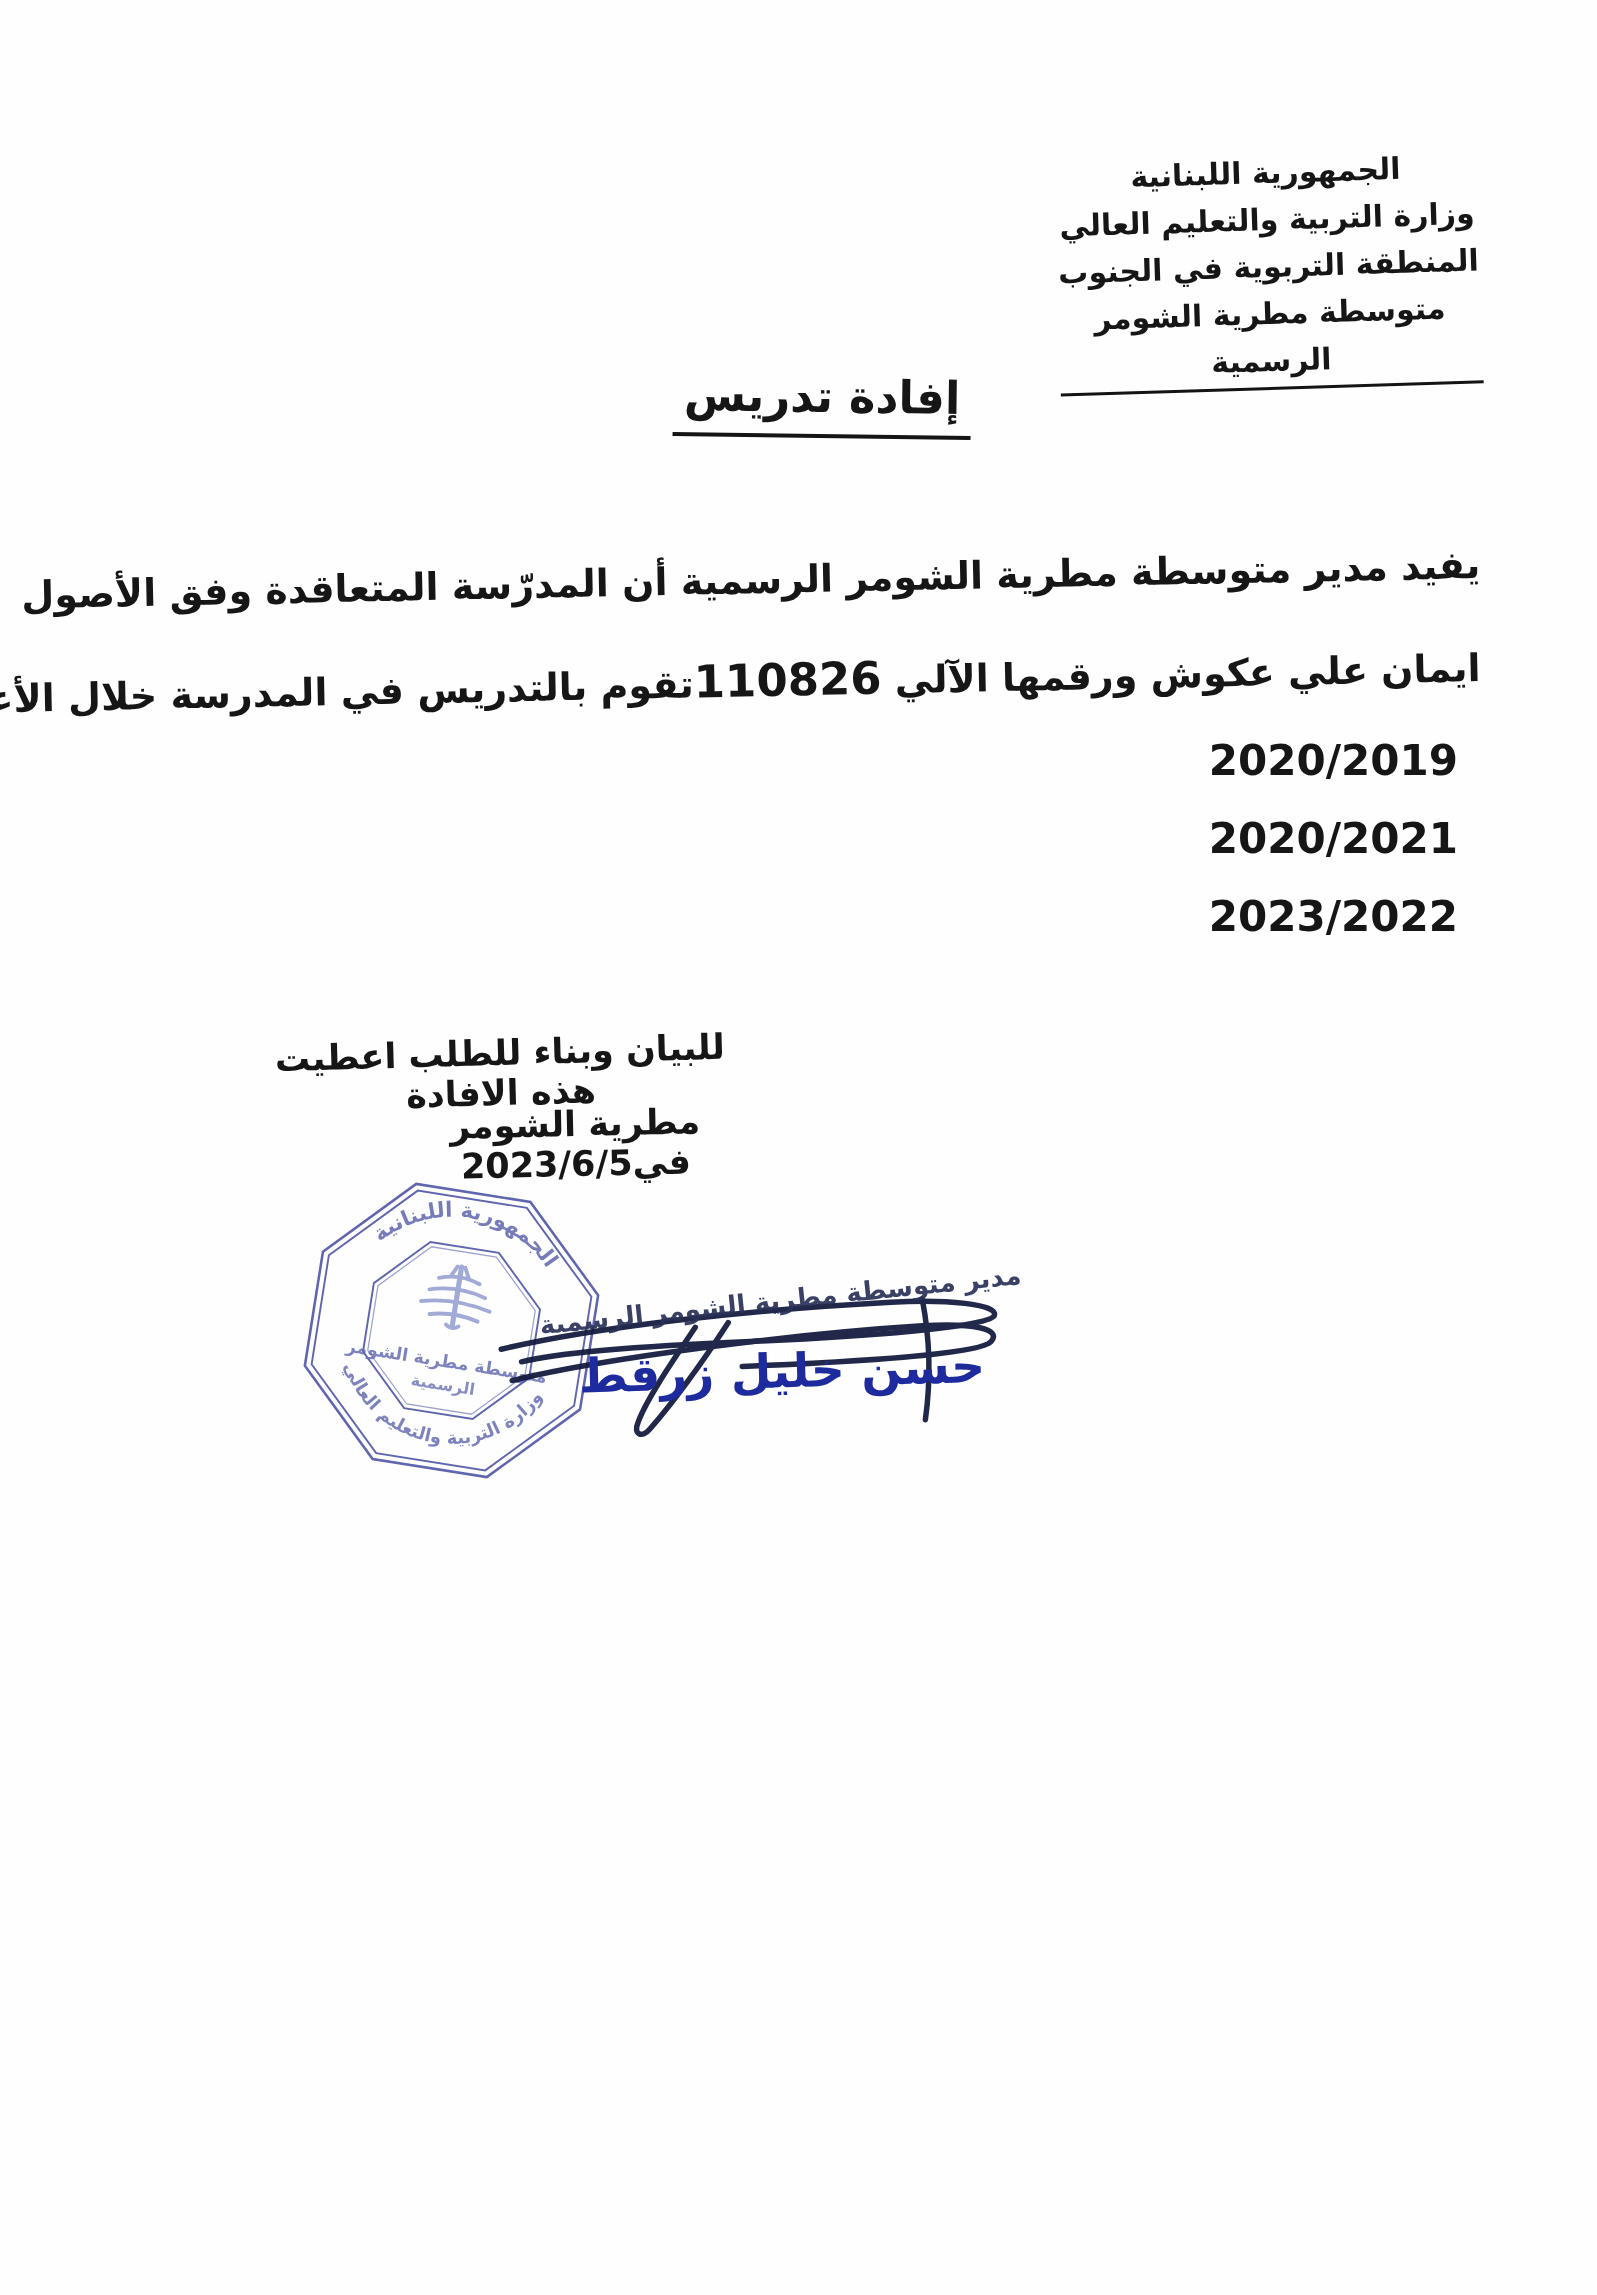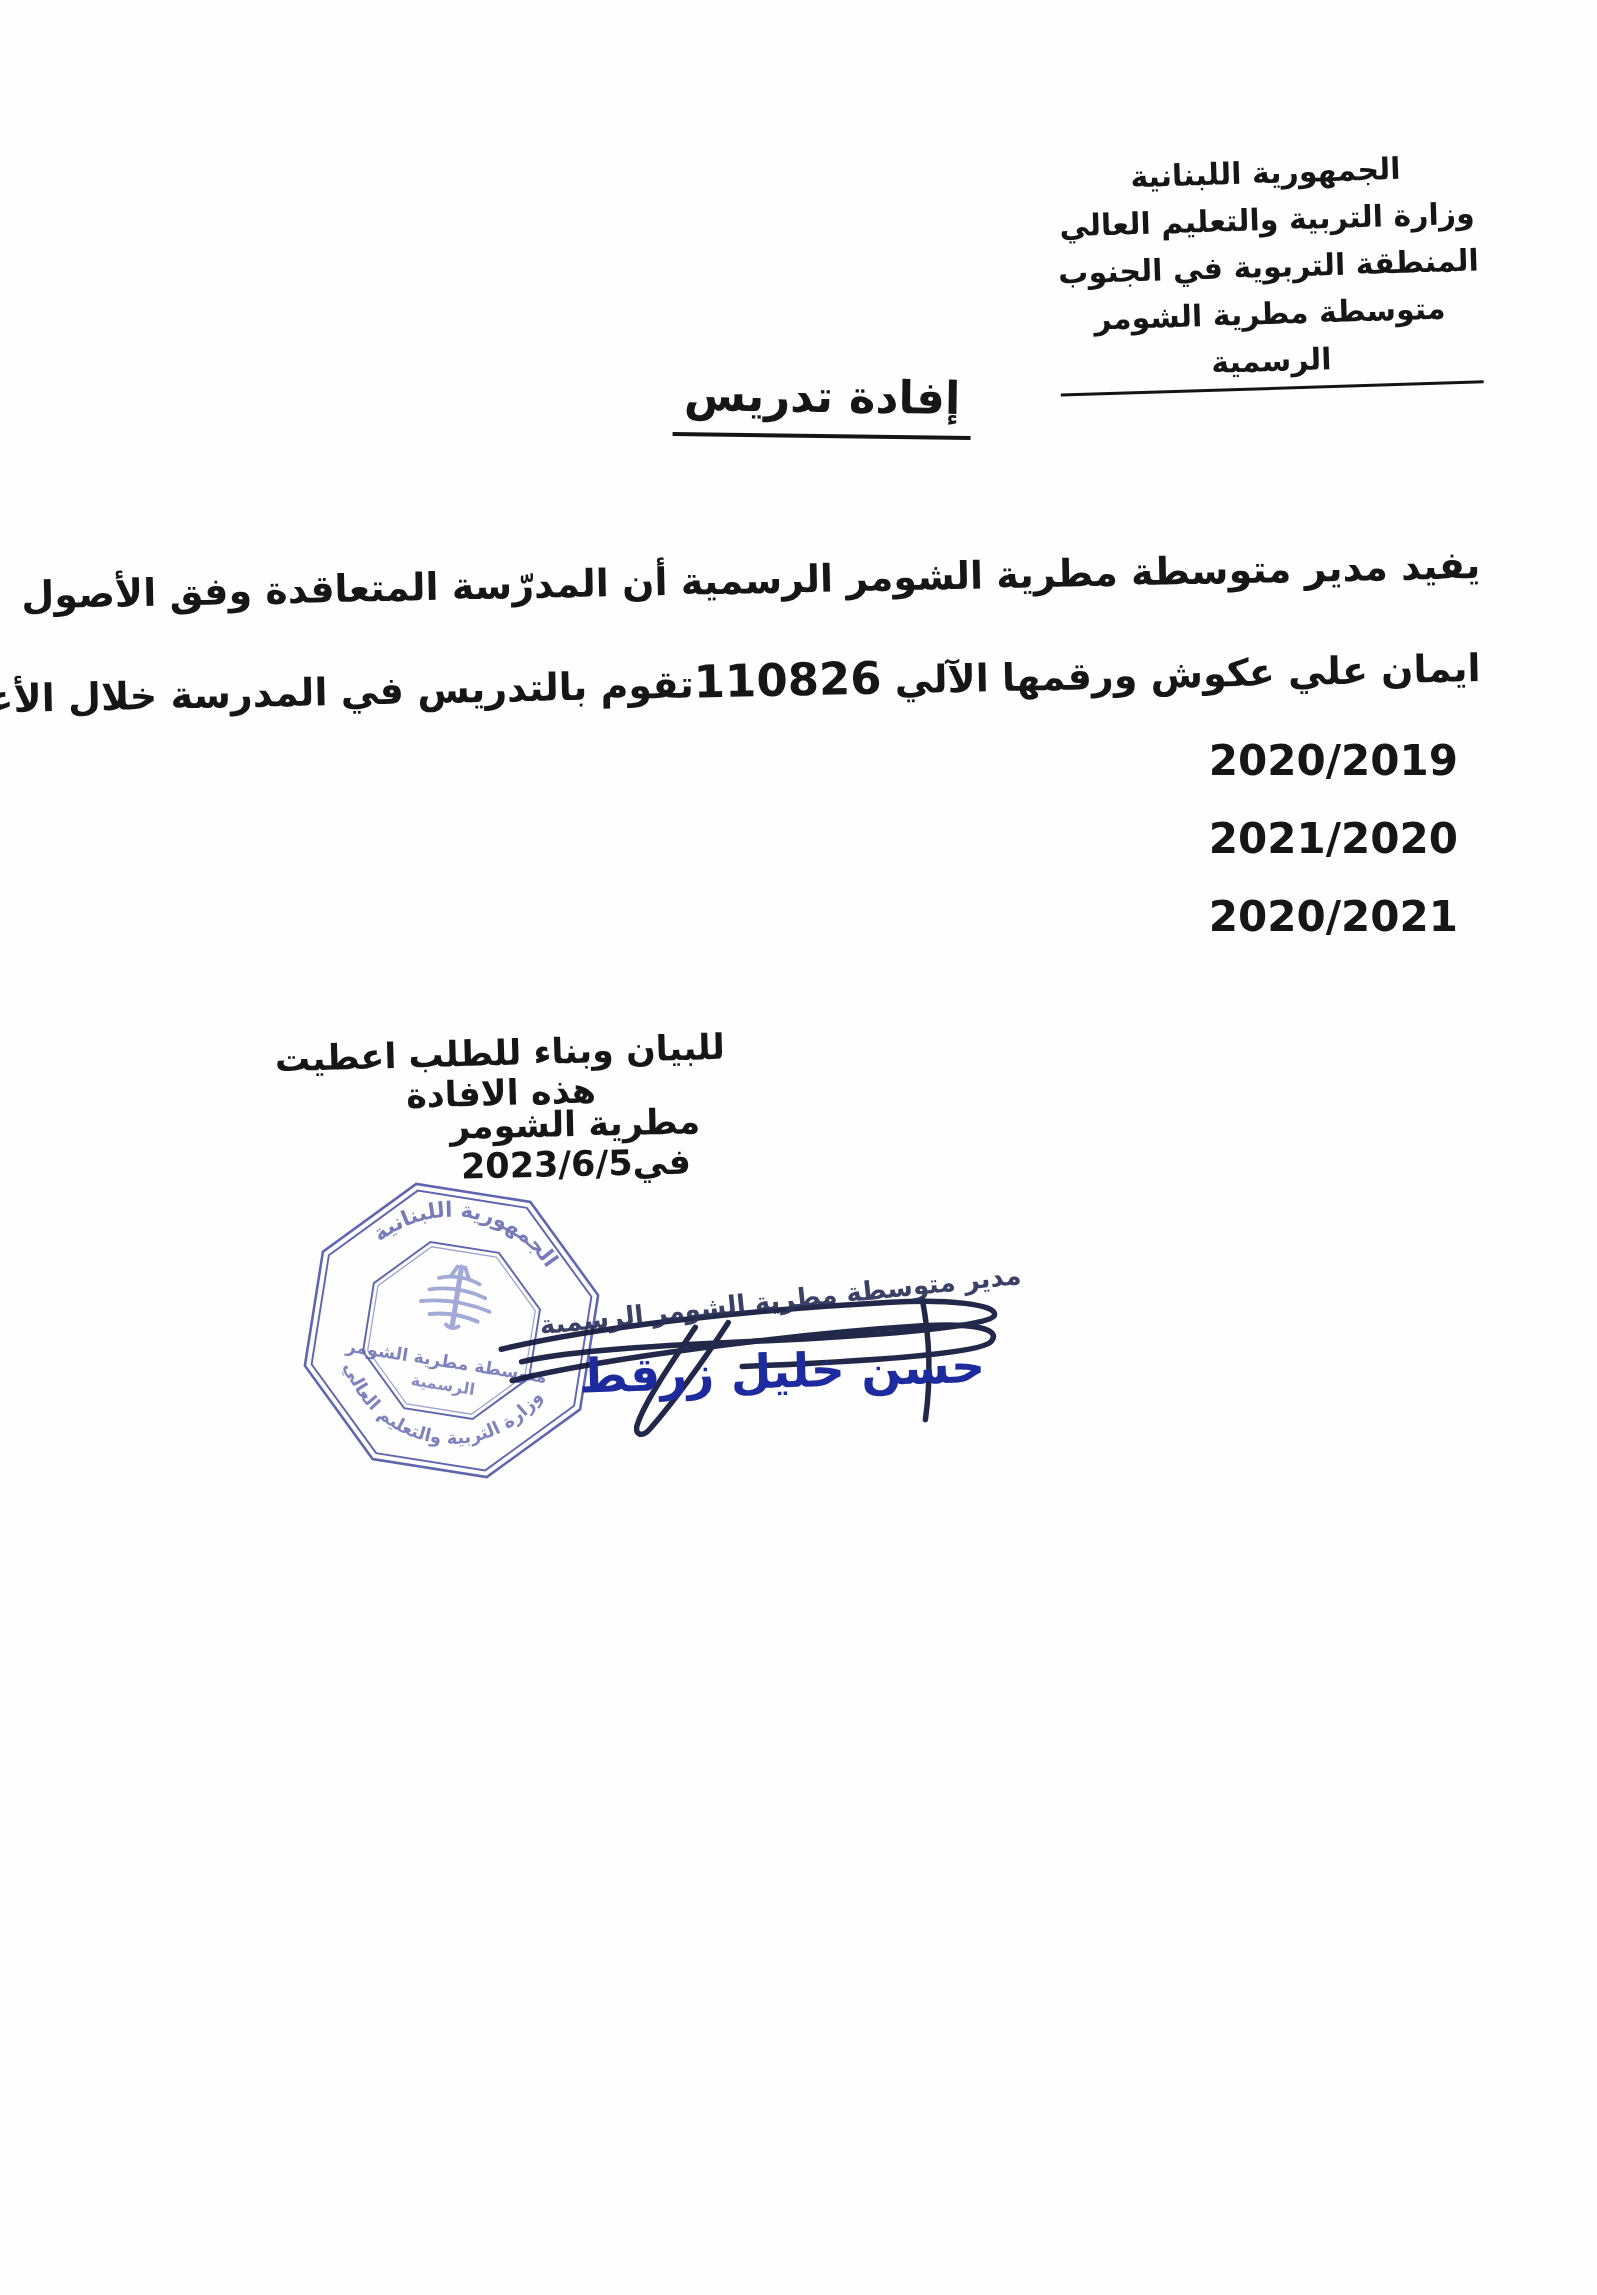--- a/index.html
+++ b/index.html
@@ -68,22 +68,22 @@
   <div class="abs title-wrap ar">
     <span>إفادة تدريس</span>
   </div>
 
   <div class="abs body-line body-line1 ar">يفيد مدير متوسطة مطرية الشومر الرسمية أن المدرّسة المتعاقدة وفق الأصول</div>
 
   <div class="abs body-line body-line2 ar"><span>ايمان علي عكوش ورقمها الآلي </span><span class="auto-number">110826</span><span>تقوم بالتدريس في المدرسة خلال الأعوام :</span></div>
 
   <div class="abs years">
     <div class="year-row">2020/2019</div>
-    <div class="year-row">2021/2020</div>
     <div class="year-row">2020/2021</div>
+    <div class="year-row">2023/2022</div>
   </div>
 
   <div class="abs closing-statement ar">للبيان وبناء للطلب اعطيت هذه الافادة</div>
   <div class="abs closing-place-date ar">مطرية الشومر في2023/6/5</div>
 
   <svg class="abs stamp-svg" viewBox="0 0 500 500">
     <g stroke="#4a51a3" fill="none">
       <polygon stroke-width="4" points="467,340 340,467 160,467 33,340 33,160 160,33 340,33 467,160"></polygon>
       <polygon stroke-width="3" points="457,336 336,457 164,457 43,336 43,164 164,43 336,43 457,164"></polygon>
       <polygon stroke-width="3" points="381,304 304,381 196,381 119,304 119,196 196,119 304,119 381,196"></polygon>

